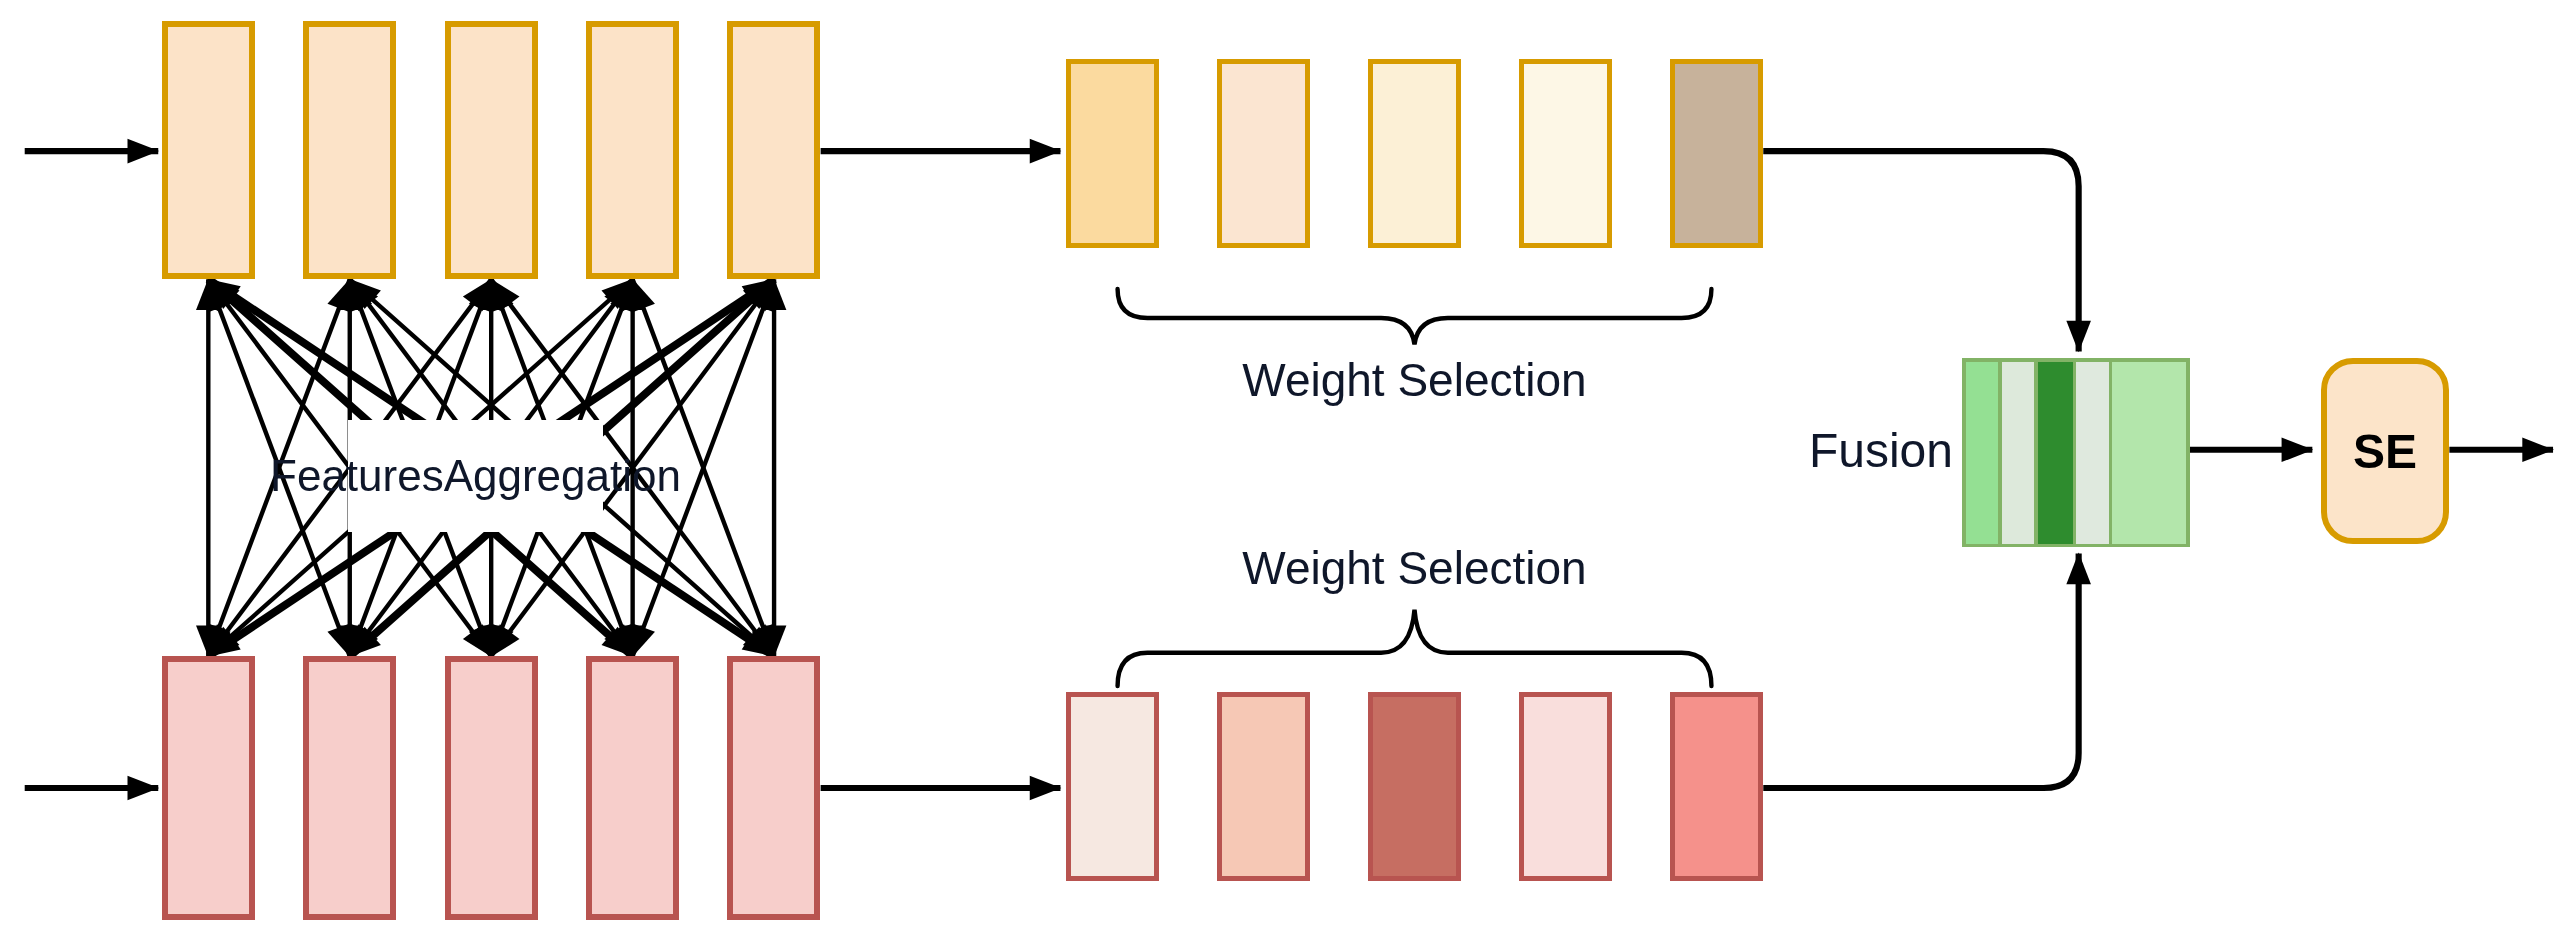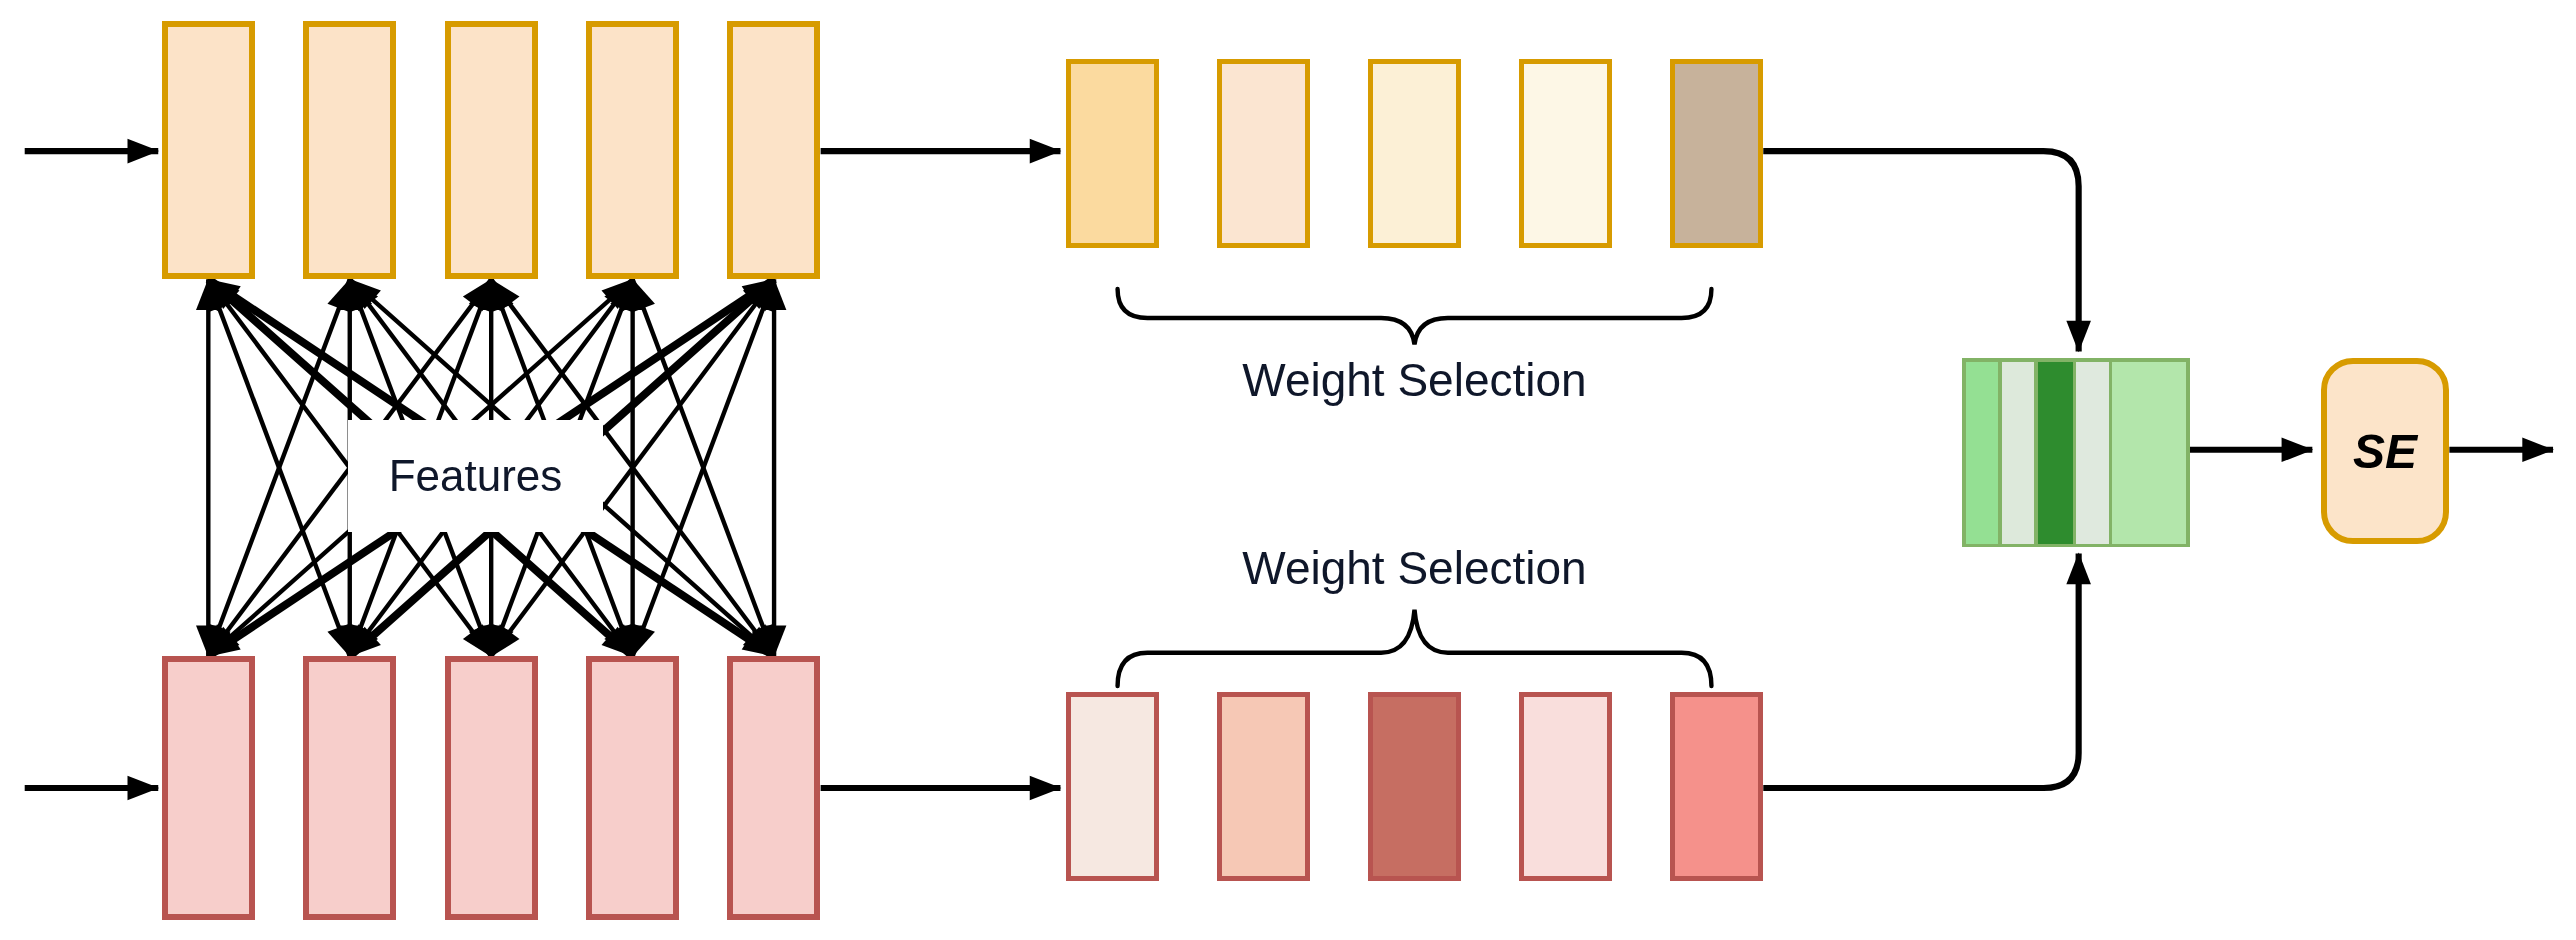--- a/index.html
+++ b/index.html
@@ -20,21 +20,21 @@
   .ws-label.bottom{top:541px;}
   .fusion-label{left:1691px;top:423px;width:262px;text-align:right;font-size:48px;}
   #fusion-block{
     position:absolute;left:1962px;top:358px;width:228px;height:189px;
     box-sizing:border-box;display:flex;padding:3.5px;gap:3.5px;
   }
   #fusion-block .stripe{height:100%;}
   #se-block{
     position:absolute;left:2321px;top:358px;width:128px;height:186px;
     box-sizing:border-box;border-radius:32px;display:flex;
-    align-items:center;justify-content:center;font-size:48px;font-weight:bold;font-style:italic;
+    align-items:center;justify-content:center;font-size:48px;font-weight:bold;
   }
 </style>
 </head>
 <body>
 
 <div id="canvas">
 
   <svg id="wires" viewBox="0 0 2932 1070" xmlns="http://www.w3.org/2000/svg">
     <defs>
       <marker id="ah" viewBox="0 0 38 30" refX="36" refY="15" markerWidth="38" markerHeight="30" markerUnits="userSpaceOnUse" orient="auto-start-reverse">
@@ -110,25 +110,27 @@
   <div id="ws-bottom">
       <div class="stack-box" style="left: 1066px; top: 692px; width: 93px; height: 189px; background: rgb(246, 232, 225); border: 5.3px solid rgb(184, 84, 80);"></div>
       <div class="stack-box" style="left: 1217px; top: 692px; width: 93px; height: 189px; background: rgb(246, 200, 181); border: 5.3px solid rgb(184, 84, 80);"></div>
       <div class="stack-box" style="left: 1368px; top: 692px; width: 93px; height: 189px; background: rgb(198, 110, 98); border: 5.3px solid rgb(184, 84, 80);"></div>
       <div class="stack-box" style="left: 1519px; top: 692px; width: 93px; height: 189px; background: rgb(249, 222, 220); border: 5.3px solid rgb(184, 84, 80);"></div>
       <div class="stack-box" style="left: 1670px; top: 692px; width: 93px; height: 189px; background: rgb(245, 145, 139); border: 5.3px solid rgb(184, 84, 80);"></div>
     </div>
 
   <div class="label fa-label">
     <div>Features</div>
+    <div>Aggregation</div>
   </div>
 
   <div class="label ws-label top">Weight Selection</div>
   <div class="label ws-label bottom">Weight Selection</div>
 
+  <div class="label fusion-label">Fusion</div>
   <div id="fusion-block" style="background: rgb(130, 179, 102);">
       <div class="stripe" style="width: 32.5px; background: rgb(148, 224, 147);"></div>
       <div class="stripe" style="width: 32.5px; background: rgb(221, 233, 219);"></div>
       <div class="stripe" style="width: 35px; background: rgb(46, 140, 46);"></div>
       <div class="stripe" style="width: 32.5px; background: rgb(223, 233, 222);"></div>
       <div class="stripe" style="width: 74px; background: rgb(179, 230, 171);"></div>
     </div>
 
   <div id="se-block" style="background: rgb(252, 228, 201); border: 6.2px solid rgb(215, 155, 0);">SE</div>
 

